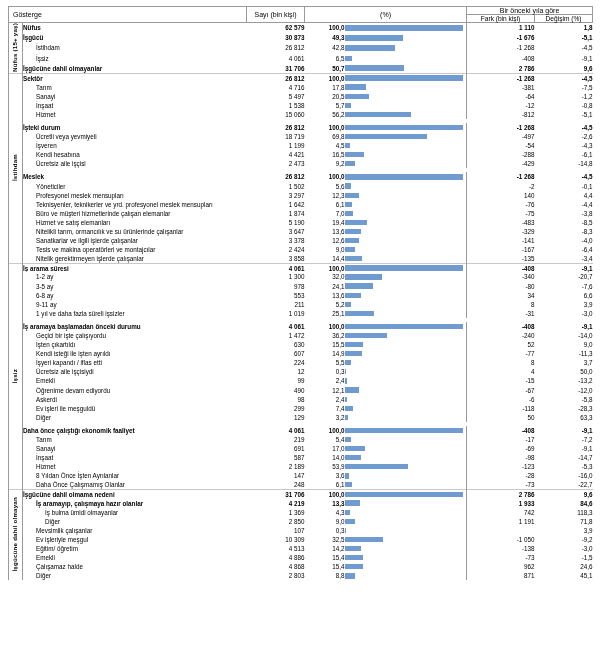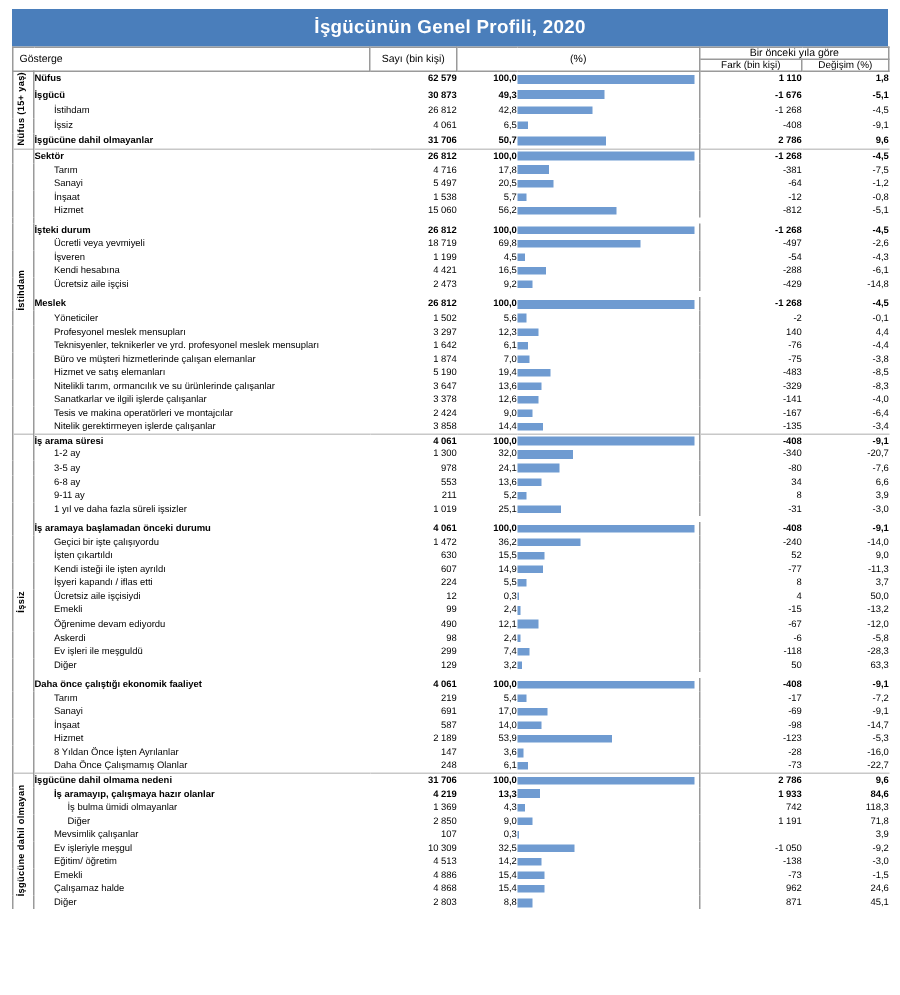--- a/index.html
+++ b/index.html
@@ -109,21 +109,20 @@
     display:block;
   }
   .bar.bold-bar{height:5.6px;}
   .grp-top td{border-top:1px solid #c8c8c8;}
 </style>
 </head>
 <body>
 
 <div class="page">
 
-  <div class="title-bar">İşgücünün Genel Profili, 2020</div>
 
   <table class="main">
     <colgroup>
       <col class="c-side">
       <col class="c-label">
       <col class="c-sayi">
       <col class="c-pct">
       <col class="c-bar">
       <col class="c-fark">
       <col class="c-deg">

